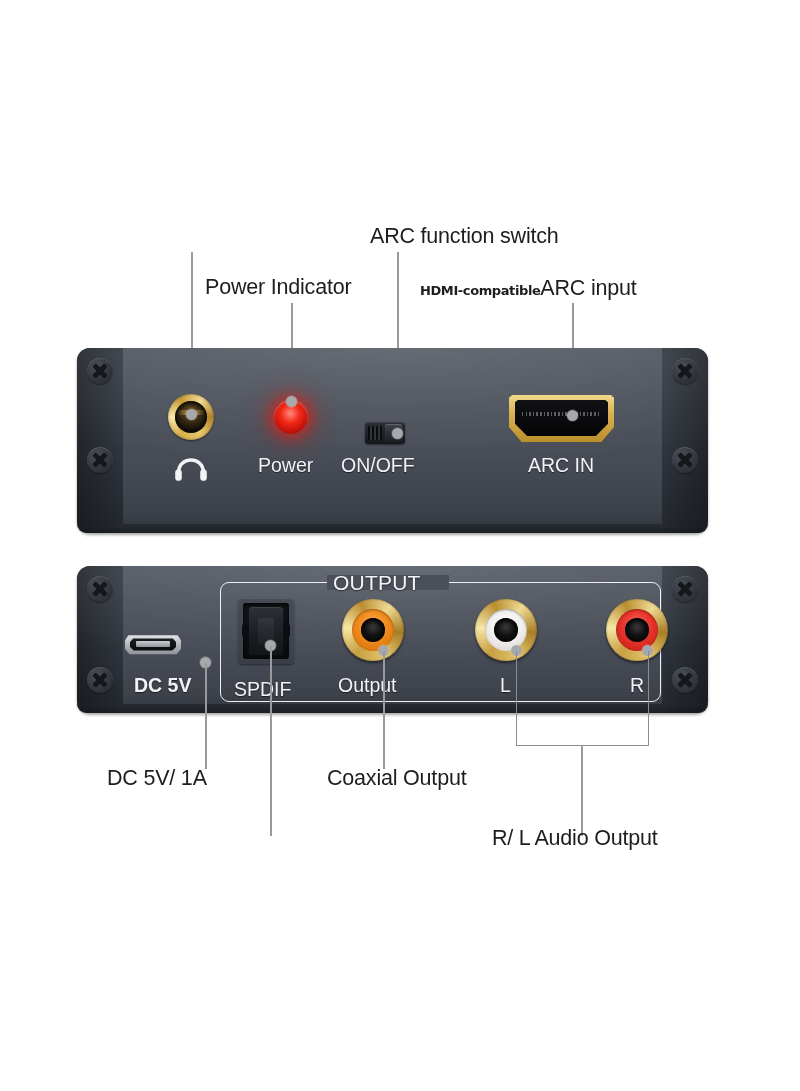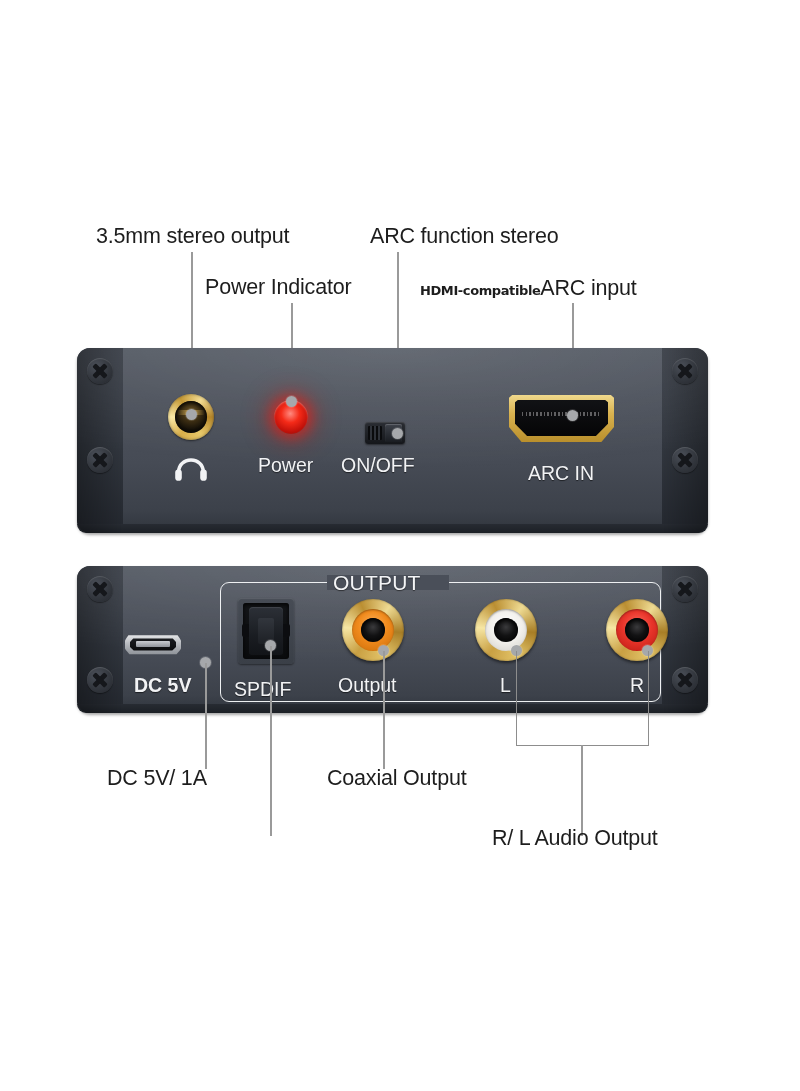--- a/index.html
+++ b/index.html
@@ -253,25 +253,24 @@
     position:absolute;width:11px;height:11px;border-radius:50%;
     background:#a6a8ab;
     box-shadow:0 0 0 1px rgba(255,255,255,.15);
   }
 </style>
 </head>
 <body>
 
 <div class="stage">
 
-  <div class="callout" style="left:96px;top:224px;">3.5mm stereo output</div>
 
   <div class="callout" style="left:205px;top:275px;">Power Indicator</div>
 
-  <div class="callout" style="left:370px;top:224px;">ARC function stereo</div>
+  <div class="callout" style="left:370px;top:224px;">ARC function switch</div>
 
   <div class="callout" style="left:420px;top:276px;">
     <span class="hdmi-strong">HDMI-compatible</span><span class="hdmi-rest">ARC input</span>
   </div>
 
   <div class="lead" style="left:191px;top:252px;height:166px;"></div>
   <div class="lead" style="left:291px;top:303px;height:113px;"></div>
   <div class="lead" style="left:397px;top:252px;height:184px;"></div>
   <div class="lead" style="left:572px;top:303px;height:116px;"></div>
 
@@ -314,21 +313,21 @@
 
     <div class="plabel" style="left:96px;top:108px;font-size:0;">
       <svg width="36" height="26" viewBox="0 0 36 26" aria-hidden="true">
         <path d="M18 2.2C9.9 2.2 3.9 8.1 3.9 15.6v2.2h3.6v-2.2C7.5 10 12 5.8 18 5.8s10.5 4.2 10.5 9.8v2.2h3.6v-2.2C32.1 8.1 26.1 2.2 18 2.2z" fill="#f2f3f5"></path>
         <rect x="2.2" y="13.6" width="6.6" height="11.2" rx="3.1" fill="#f2f3f5"></rect>
         <rect x="27.2" y="13.6" width="6.6" height="11.2" rx="3.1" fill="#f2f3f5"></rect>
       </svg>
     </div>
     <div class="plabel" style="left:181px;top:106px;">Power</div>
     <div class="plabel" style="left:264px;top:106px;">ON/OFF</div>
-    <div class="plabel" style="left:451px;top:106px;margin-top:8px;">ARC IN</div>
+    <div class="plabel" style="left:451px;top:106px;">ARC IN</div>
   </div>
 
   <div class="dot" style="left:186px;top:409px;"></div>
   <div class="dot" style="left:286px;top:396px;"></div>
   <div class="dot" style="left:392px;top:428px;"></div>
   <div class="dot" style="left:567px;top:410px;"></div>
 
   <div class="panel" style="left:77px;top:566px;width:631px;height:147px;">
     <div class="cap l"></div>
     <div class="cap r"></div>

